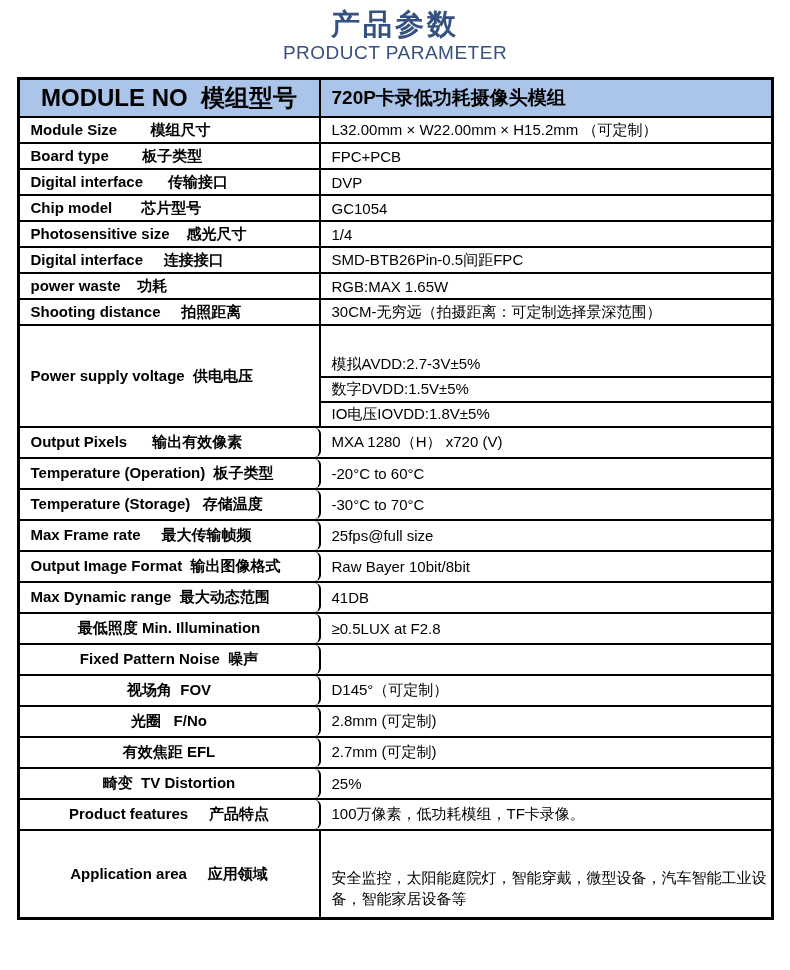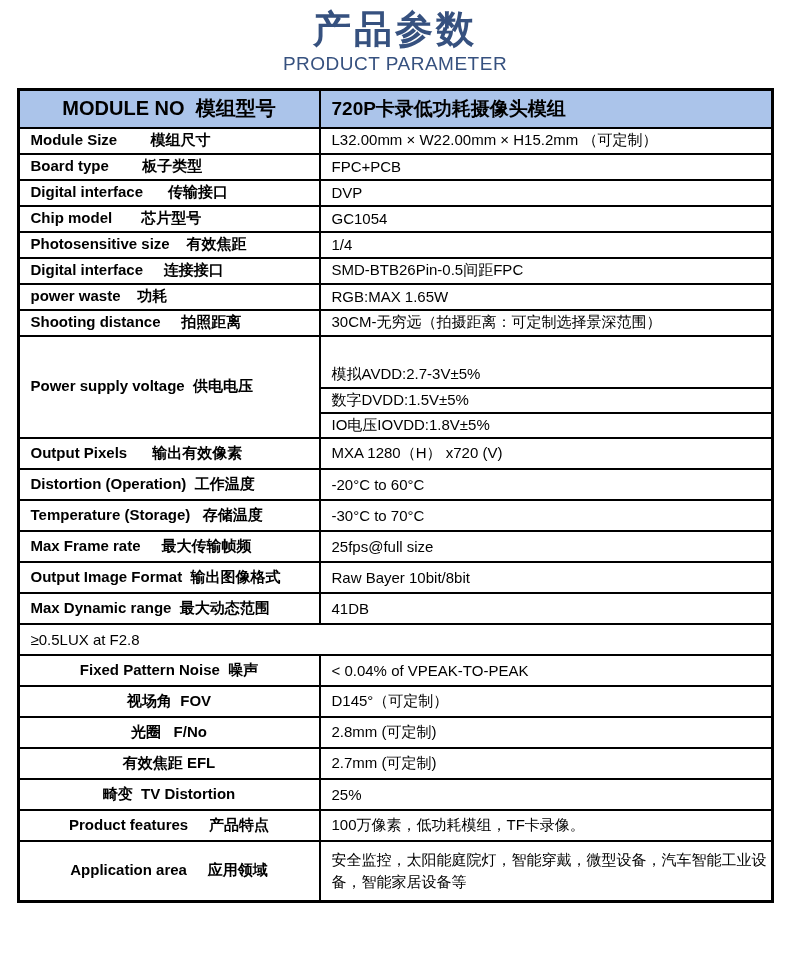--- a/index.html
+++ b/index.html
@@ -9,21 +9,21 @@
   }
   *{box-sizing:border-box;}
   html,body{margin:0;padding:0;}
   body{
     width:790px;height:970px;background:#ffffff;
     font-family:"Liberation Sans","DejaVu Sans",sans-serif;
     color:#000;
   }
   .title-block{text-align:center;padding-top:8px;}
   .page-title{
-    margin:0;font-size:38px;line-height:1.15;font-weight:700;
+    margin:0;font-size:29px;line-height:1.15;font-weight:700;
     letter-spacing:3px;color:var(--accent,#36517f);
   }
   .page-subtitle{
     margin:1px 0 0 0;font-size:19px;font-weight:400;
     letter-spacing:0.5px;color:var(--accent,#36517f);
   }
   .spec-table{
     width:757px;margin:13px auto 0 auto;
     border:3px solid var(--border,#000);
   }
@@ -37,26 +37,26 @@
     border-right:2px solid var(--border,#000);
     font-weight:700;font-size:15px;white-space:pre;
     padding:2px 4px 2px 11px;min-height:23px;
   }
   .cell-l.center{justify-content:center;padding-left:4px;}
   .cell-r{
     display:flex;align-items:center;
     font-size:15px;padding:2px 0 2px 11px;min-height:23px;
   }
   .t-head{background:var(--header_bg,#abc4ea);}
-  .t-head .cell-l{justify-content:center;font-size:20px;min-height:36px;padding-left:4px;}
+  .t-head .cell-l{justify-content:center;font-size:24px;min-height:36px;padding-left:4px;}
   .t-head .cell-r{font-weight:700;font-size:19px;min-height:36px;}
   .sm .cell-l,.sm .cell-r{min-height:24px;}
-  .md .cell-l,.md .cell-r{min-height:29px;}
+  .md .cell-l,.md .cell-r{min-height:29px;border-radius:6px;}
   .lg .cell-l,.lg .cell-r{min-height:58px;}
-  .lg .cell-r{line-height:1.45;}
+  .lg .cell-r{line-height:1.45;margin-top:28px;}
   .power .cell-r{flex-direction:column;align-items:stretch;padding:0;}
   .power .sub{
     display:flex;align-items:center;min-height:24px;
     padding:2px 8px 2px 11px;border-top:2px solid var(--border,#000);
   }
   .power .sub:first-child{border-top:none;margin-top:26px;}
 </style>
 </head>
 <body>
 
@@ -82,21 +82,21 @@
   </div>
   <div class="t-row sm">
     <div class="cell-l">Digital interface      传输接口</div>
     <div class="cell-r">DVP</div>
   </div>
   <div class="t-row sm">
     <div class="cell-l">Chip model       芯片型号</div>
     <div class="cell-r">GC1054</div>
   </div>
   <div class="t-row sm">
-    <div class="cell-l">Photosensitive size    有效焦距</div>
+    <div class="cell-l">Photosensitive size    感光尺寸</div>
     <div class="cell-r">1/4</div>
   </div>
   <div class="t-row sm">
     <div class="cell-l">Digital interface     连接接口</div>
     <div class="cell-r">SMD-BTB26Pin-0.5间距FPC</div>
   </div>
   <div class="t-row sm">
     <div class="cell-l">power waste    功耗</div>
     <div class="cell-r">RGB:MAX 1.65W</div>
   </div>
@@ -112,45 +112,45 @@
       <div class="sub">数字DVDD:1.5V±5%</div>
       <div class="sub">IO电压IOVDD:1.8V±5%</div>
     </div>
   </div>
 
   <div class="t-row md">
     <div class="cell-l">Output Pixels      输出有效像素</div>
     <div class="cell-r">MXA 1280（H） x720 (V)</div>
   </div>
   <div class="t-row md">
-    <div class="cell-l">Distortion (Operation)  工作温度</div>
+    <div class="cell-l">Temperature (Operation)  板子类型</div>
     <div class="cell-r">-20°C to 60°C</div>
   </div>
   <div class="t-row md">
     <div class="cell-l">Temperature (Storage)   存储温度</div>
     <div class="cell-r">-30°C to 70°C</div>
   </div>
   <div class="t-row md">
     <div class="cell-l">Max Frame rate     最大传输帧频</div>
     <div class="cell-r">25fps@full size</div>
   </div>
   <div class="t-row md">
     <div class="cell-l">Output Image Format  输出图像格式</div>
     <div class="cell-r">Raw Bayer 10bit/8bit</div>
   </div>
   <div class="t-row md">
     <div class="cell-l">Max Dynamic range  最大动态范围</div>
     <div class="cell-r">41DB</div>
   </div>
   <div class="t-row md">
+    <div class="cell-l center">最低照度 Min. Illumination</div>
     <div class="cell-r">≥0.5LUX at F2.8</div>
   </div>
   <div class="t-row md">
     <div class="cell-l center">Fixed Pattern Noise  噪声</div>
-    <div class="cell-r">&lt; 0.04% of VPEAK-TO-PEAK</div>
   </div>
   <div class="t-row md">
     <div class="cell-l center">视场角  FOV</div>
     <div class="cell-r">D145°（可定制）</div>
   </div>
   <div class="t-row md">
     <div class="cell-l center">光圈   F/No</div>
     <div class="cell-r">2.8mm (可定制)</div>
   </div>
   <div class="t-row md">

